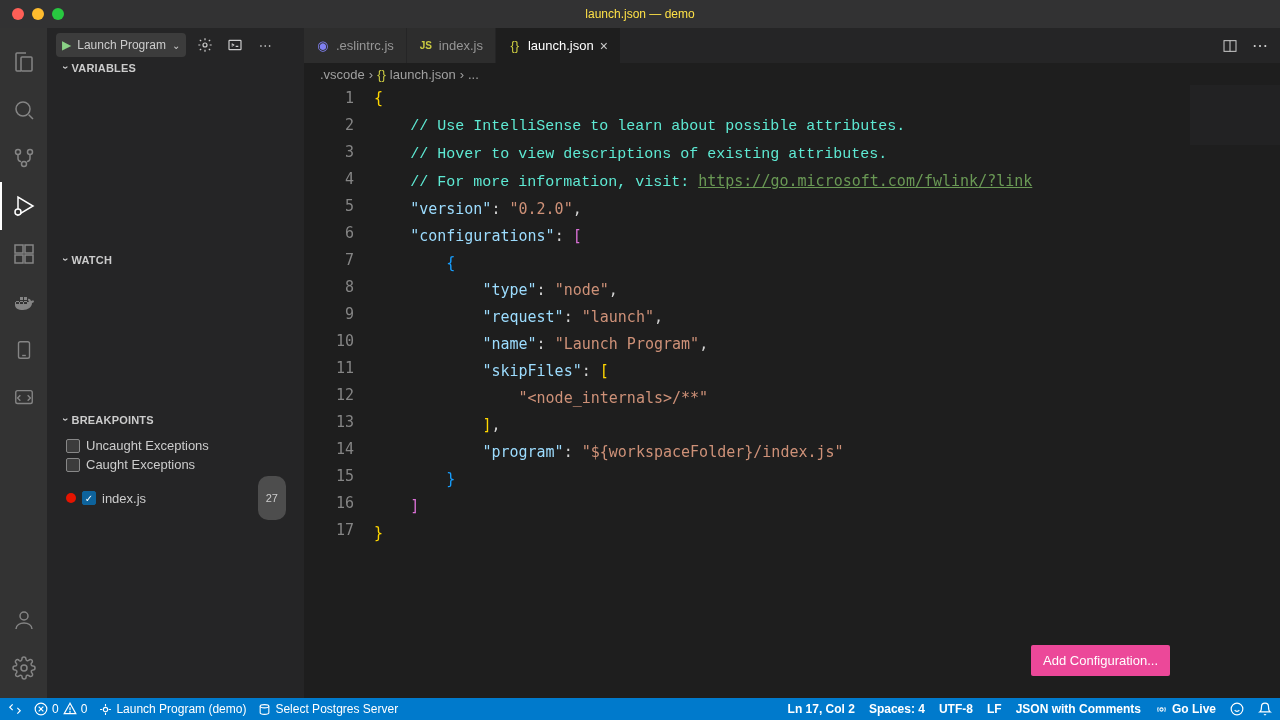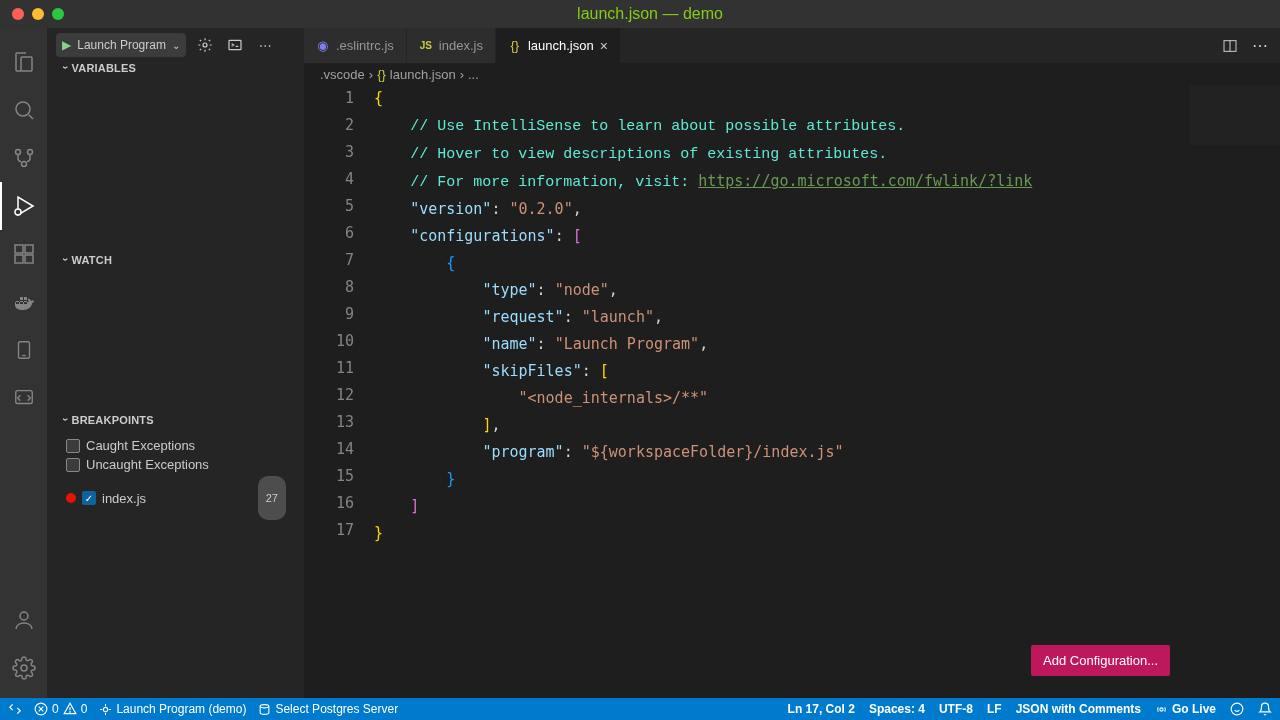--- a/index.html
+++ b/index.html
@@ -26,23 +26,22 @@
 .traffic-light {
   width: 12px; height: 12px; border-radius: 50%;
 }
 .tl-close { background: #ff5f57; }
 .tl-min { background: #febc2e; }
 .tl-max { background: #28c840; }
 .title-text {
   position: absolute;
   left: 50%;
   transform: translateX(-50%);
-  font-size: 16px;
-  color: #84cc16;
-  margin-left: 10px;
+  font-size: 12px;
+  color: #fde047;
 }
 .main {
   display: flex;
   height: calc(100% - 28px - 22px);
 }
 .activity-bar {
   width: 48px;
   background: #333333;
   display: flex;
   flex-direction: column;
@@ -218,21 +217,21 @@
 .tok-key { color: #9cdcfe; }
 .tok-str { color: #ce9178; }
 .tok-punc { color: #d4d4d4; }
 .tok-brace { color: #ffd700; }
 .tok-brace2 { color: #da70d6; }
 .tok-brace3 { color: #179fff; }
 .add-config-btn {
   position: absolute;
   bottom: 22px;
   right: 110px;
-  background: #be185d;
+  background: #ec4899;
   color: #fff;
   border: none;
   border-radius: 2px;
   padding: 8px 12px;
   font-size: 13px;
   cursor: pointer;
   text-align: center;
 }
 .minimap {
   position: absolute;
@@ -379,25 +378,25 @@
 
 
     <div class="section breakpoints" style="flex:1; display:flex; flex-direction:column;margin-top:20px;">
       <div class="section-header">
         <span class="chev">›</span>
         <span>BREAKPOINTS</span>
       </div>
       <div class="section-body">
         <div class="bp-row">
           <span class="bp-checkbox"></span>
-          <span>Caught Exceptions</span>
+          <span>Uncaught Exceptions</span>
         </div>
         <div class="bp-row">
           <span class="bp-checkbox"></span>
-          <span>Uncaught Exceptions</span>
+          <span>Caught Exceptions</span>
         </div>
         <div class="bp-row">
           <span class="bp-dot"></span>
           <span class="bp-checkbox checked">✓</span>
           <span>index.js</span>
           <span class="bp-linecount">27</span>
         </div>
       </div>
     </div>
   </div>

